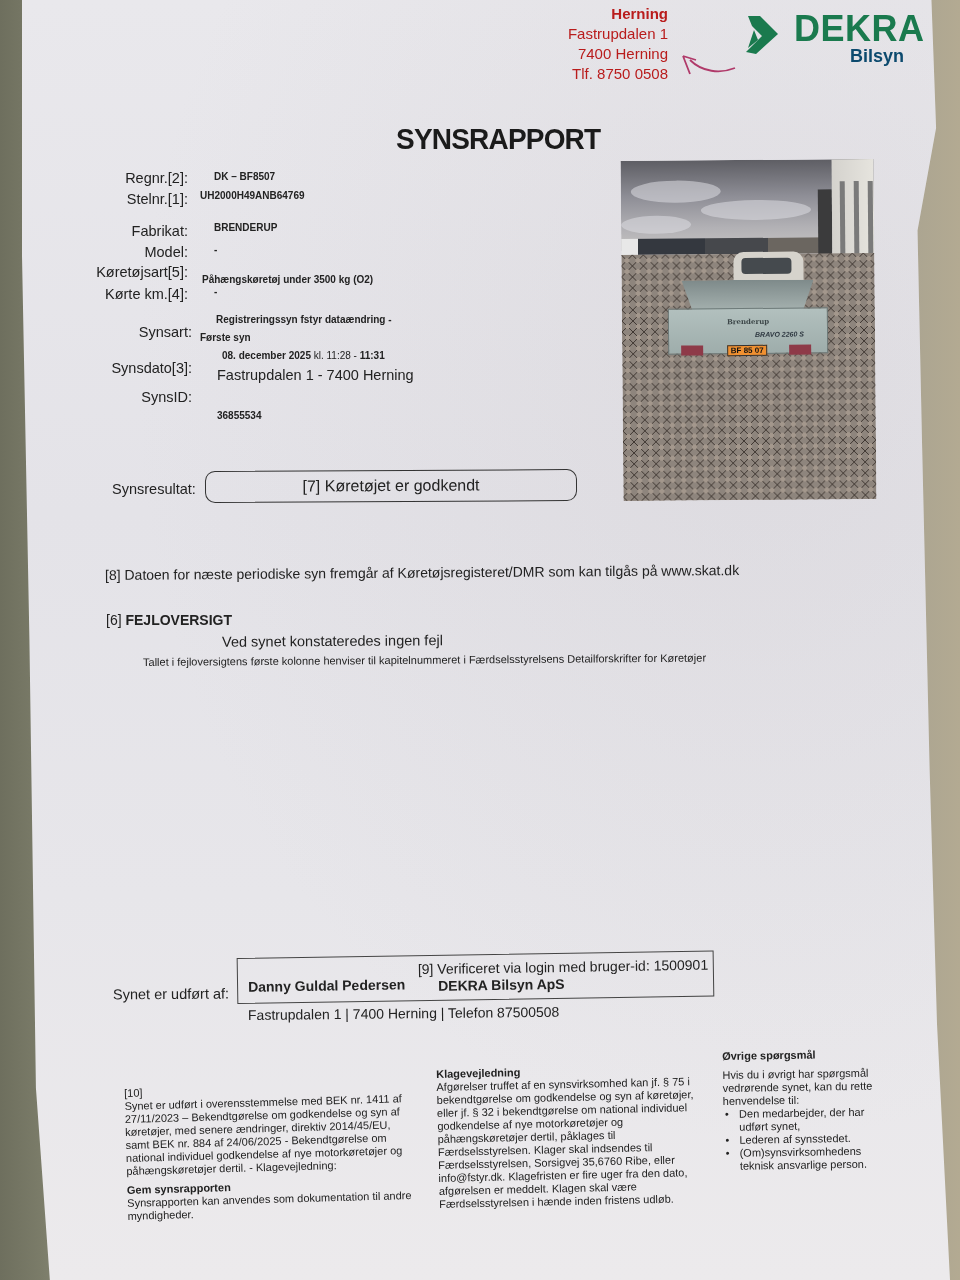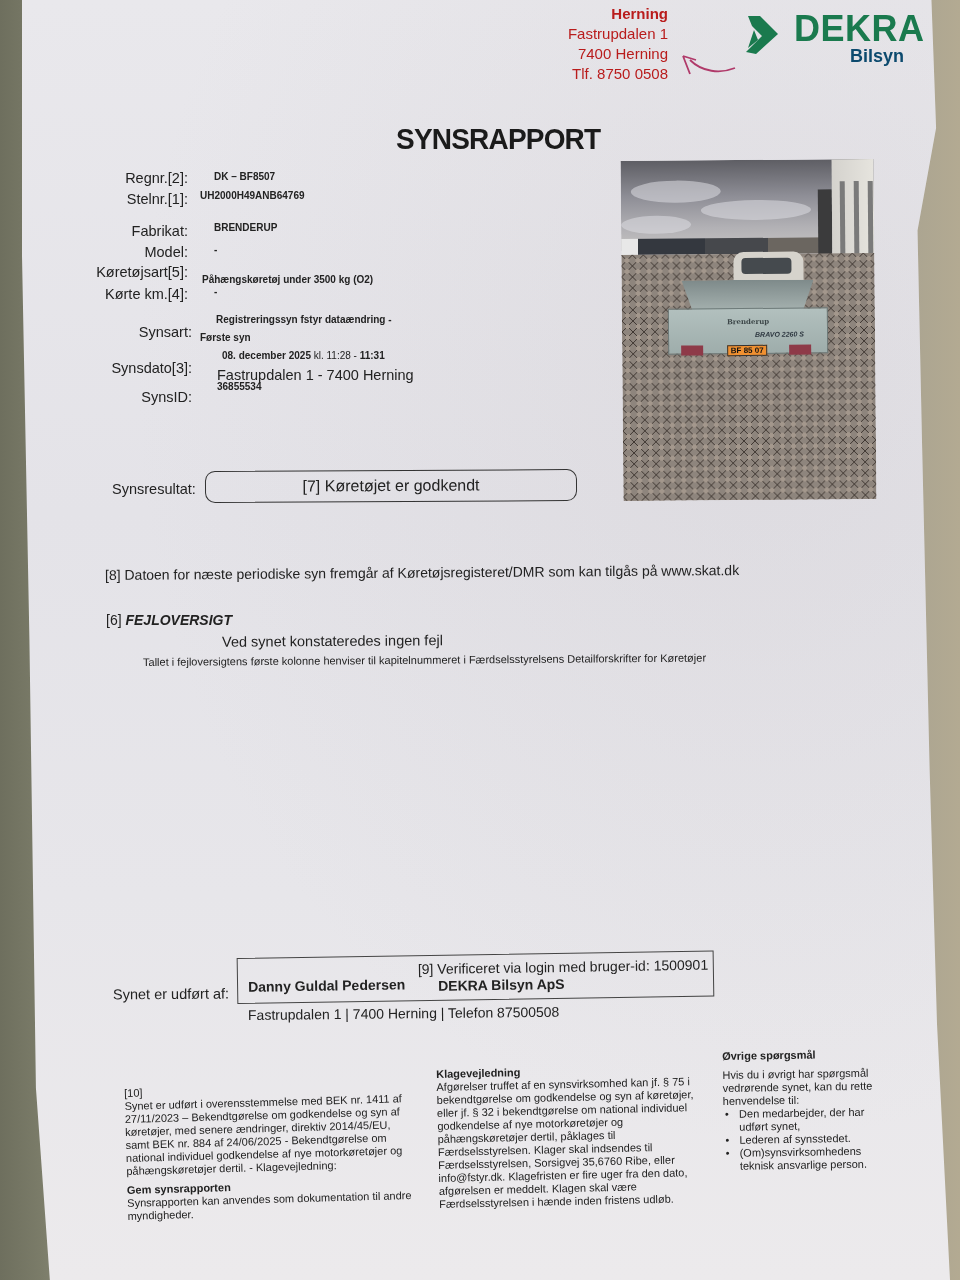--- a/index.html
+++ b/index.html
@@ -72,21 +72,21 @@
     .tr-bed { position: absolute; left: 14px; top: 0; width: 132px; height: 30px; background: linear-gradient(180deg, #7e8a8a, #a4b0ae); clip-path: polygon(8% 100%, 92% 100%, 100% 0, 0 0); }
     .tr-body { position: absolute; left: 0; top: 28px; width: 160px; height: 46px; background: linear-gradient(180deg, #b2c0be, #9eadab); border: 1px solid #6e7b7a; }
     .tr-brand { position: absolute; left: 58px; top: 8px; font-size: 7px; font-weight: bold; color: #3d4749; font-family: "DejaVu Serif", serif; }
     .tr-model { position: absolute; left: 86px; top: 22px; font-size: 7px; font-weight: bold; font-style: italic; color: #2d3740; }
     .tr-light { position: absolute; top: 36px; width: 22px; height: 10px; background: #8e3a48; }
     .plate { position: absolute; left: 58px; top: 36px; width: 40px; height: 11px; background: #f09030; border: 1px solid #333; font-size: 8px; font-weight: bold; color: #111; line-height: 9px; text-align: center; }
 
     
     .p8 { position: absolute; left: 105px; top: 567px; font-size: 14px; transform: rotate(-0.45deg); transform-origin: left; white-space: nowrap; }
     .p6 { position: absolute; left: 106px; top: 612px; font-size: 14px; }
-    .p6 .b { font-weight: bold; font-style: italic; }
+    .p6 .b { font-weight: bold; }
     .nofault { position: absolute; left: 222px; top: 633px; font-size: 14.5px; transform: rotate(-0.4deg); }
     .note { position: absolute; left: 143px; top: 656px; font-size: 11px; transform: rotate(-0.45deg); transform-origin: left; white-space: nowrap; }
 
     
     .sig-label { position: absolute; left: 113px; top: 986px; font-size: 14.5px; transform: rotate(-0.5deg); }
     .sig-box { position: absolute; left: 237px; top: 958px; width: 477px; height: 46px; border: 1.5px solid #444; transform: rotate(-0.9deg); transform-origin: left; }
     .sig-name { position: absolute; left: 10px; top: 20px; font-size: 14px; font-weight: bold; }
     .sig-verify { position: absolute; left: 180px; top: 5px; font-size: 14px; }
     .sig-company { position: absolute; left: 200px; top: 22px; font-size: 14px; font-weight: bold; }
     .sig-addr { position: absolute; left: 248px; top: 1007px; font-size: 14px; transform: rotate(-0.6deg); transform-origin: left; }
@@ -154,21 +154,21 @@
 
 <div class="flabel" style="left:-8px; top:360px;">Synsdato[3]:</div>
 <div class="fval" style="left:222px; top:350px;">
   <span>08. december 2025</span>
   <span class="n">kl. 11:28 -</span>
   <span>11:31</span>
 </div>
 <div class="fval normal" style="left:217px; top:367px;">Fastrupdalen 1 - 7400 Herning</div>
 
 <div class="flabel" style="left:-8px; top:389px;">SynsID:</div>
-<div class="fval" style="left:217px; top:381px;">36855534</div>
+<div class="fval" style="left:217px; top:410px;">36855534</div>
 
 <div class="result-label">Synsresultat:</div>
 <div class="result-box">
   <span>[7]</span>
   <span class="b">Køretøjet er godkendt</span>
 </div>
 
 <div class="photo">
   <div class="sky">
     <div class="cloud" style="left:10px; top:20px; width:90px; height:22px;"></div>

